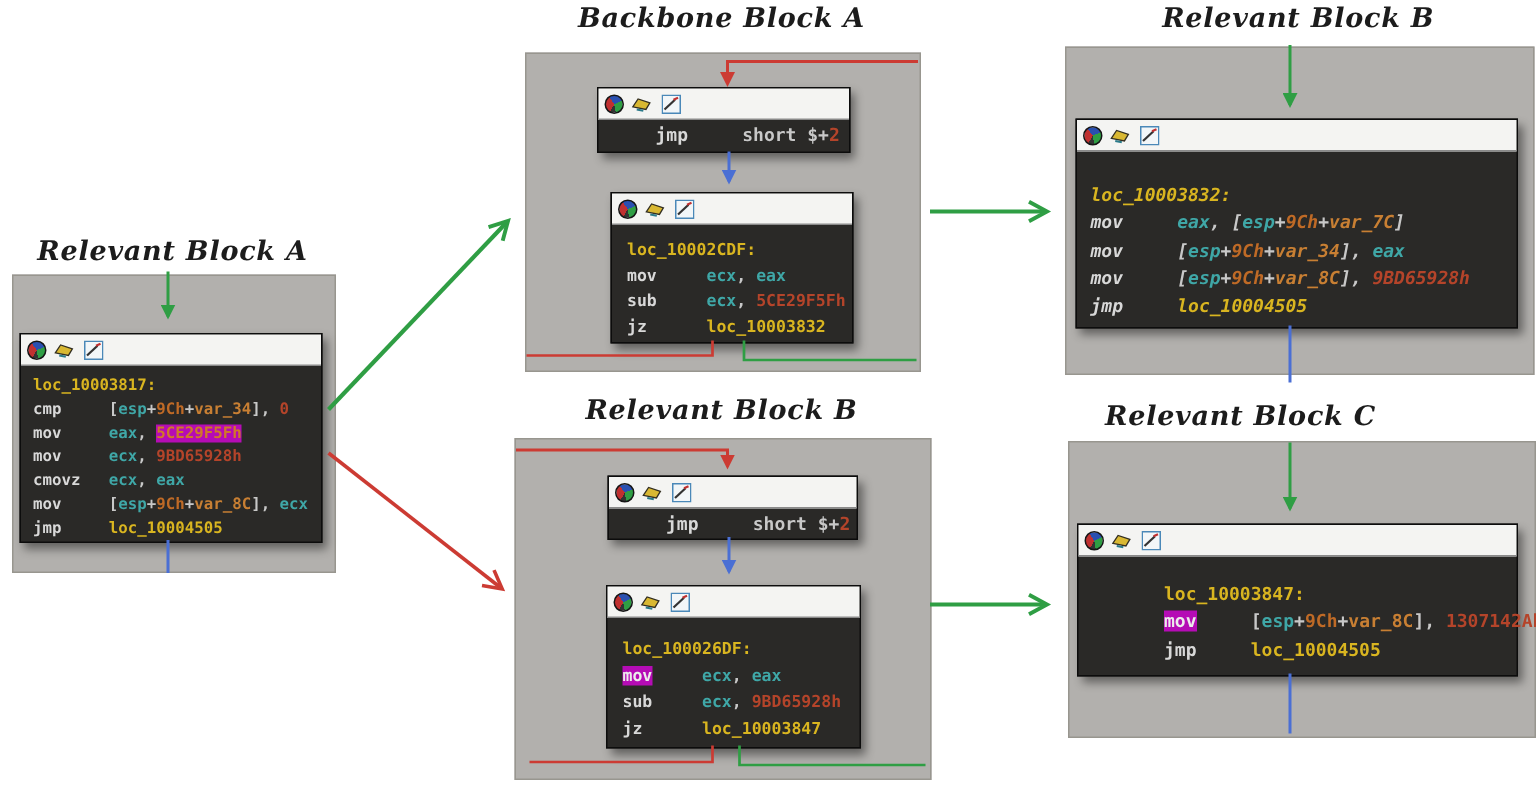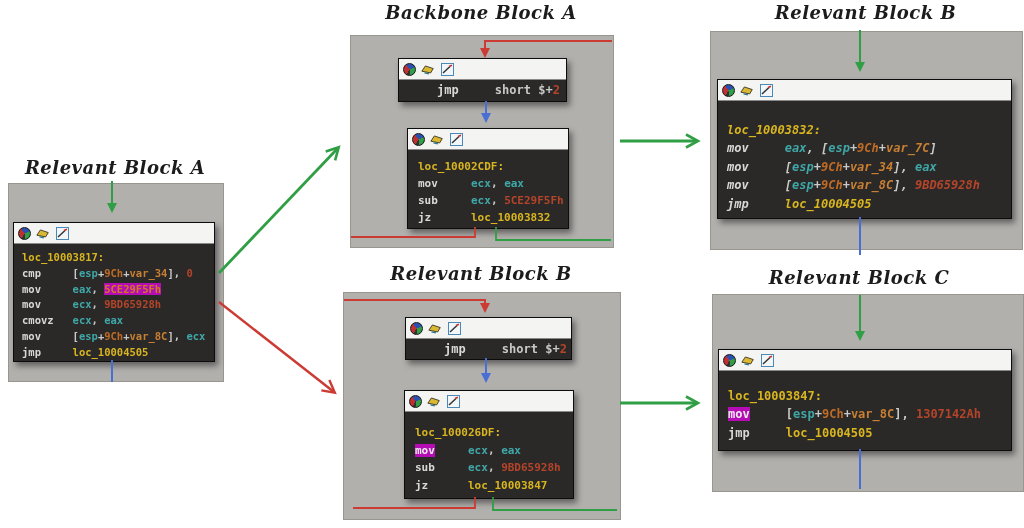--- a/index.html
+++ b/index.html
@@ -22,21 +22,21 @@
   .ic.pie{width:13px;height:13px;border-radius:50%;border:1px solid #151515;box-sizing:border-box;
           background:conic-gradient(from 210deg,#c03030 0 115deg,#2a50b0 115deg 215deg,#2f9e44 215deg 320deg,#333 320deg 360deg);}
   .ic svg{display:block;}
 
   .code{white-space:pre;font-family:"DejaVu Sans Mono","Liberation Mono",monospace;font-weight:700;}
   .code-line{white-space:pre;}
   .code-sm{font-size:10.5px;line-height:15.8px;padding:6px 0 0 8px;border-radius:22px;}
   .code-md{font-size:11px;line-height:17px;padding:8px 4px 0 10px;}
   .code-md2{font-size:11px;line-height:17.5px;padding:12px 0 0 10px;}
   .code-lg{font-size:12px;line-height:18.4px;padding:20px 0 0 9px;}
-  .code-lg2{font-size:12px;line-height:18.4px;padding:16px 0 0 9px;}
+  .code-lg2{font-size:12px;line-height:18.4px;padding:16px 0 0 9px;margin-left:48px;}
   .code-jmp{font-size:12px;line-height:21px;padding:0 0 0 38px;}
 
   .tok-lbl{color:var(--label,#d9b520);}
   .tok-mn{color:var(--mnemonic,#d8d8d8);}
   .tok-reg{color:var(--register,#3fa7a7);}
   .tok-num{color:var(--number,#bf6a26);}
   .tok-var{color:var(--variable,#c87f33);}
   .tok-imm{color:var(--immediate,#b4442a);}
   .tok-pl{color:var(--punct,#c8c8c8);}
   .tok-selimm{color:#d07828;background:var(--highlight-bg,#b50cb5);}
@@ -55,21 +55,21 @@
 </style>
 </head>
 <body>
 
 <div id="stage">
 
   <div class="caption" style="left:8px;top:157px;width:214px;">Relevant Block A</div>
   <div class="caption" style="left:350px;top:2px;width:262px;">Backbone Block A</div>
   <div class="caption" style="left:710px;top:2px;width:311px;">Relevant Block B</div>
   <div class="caption" style="left:343px;top:263px;width:276px;">Relevant Block B</div>
-  <div class="caption" style="left:704px;top:267px;width:310px;">Relevant Block C</div>
+  <div class="caption" style="left:672px;top:267px;width:310px;">Relevant Block C</div>
 
   <div class="panel" style="left:8px;top:183px;width:214px;height:197px;"></div>
   <div class="panel" style="left:350px;top:35px;width:262px;height:211px;"></div>
   <div class="panel" style="left:710px;top:31px;width:311px;height:217px;"></div>
   <div class="panel" style="left:343px;top:292px;width:276px;height:226px;"></div>
   <div class="panel" style="left:712px;top:294px;width:310px;height:196px;"></div>
 
   <div class="block" style="left:13px;top:222px;width:200px;height:138px;">
     <div class="bar">
       <span class="ic pie"></span>

